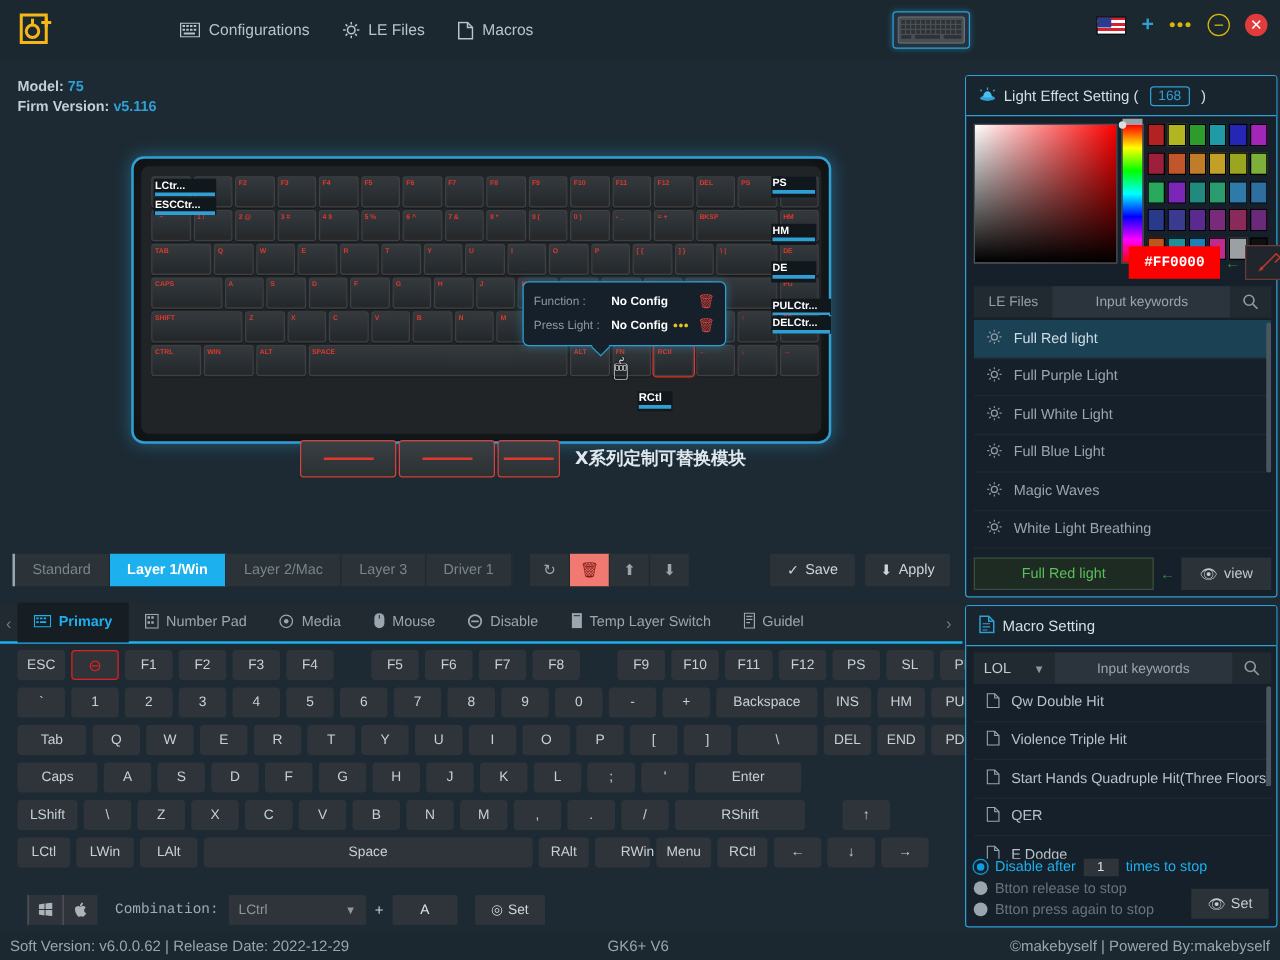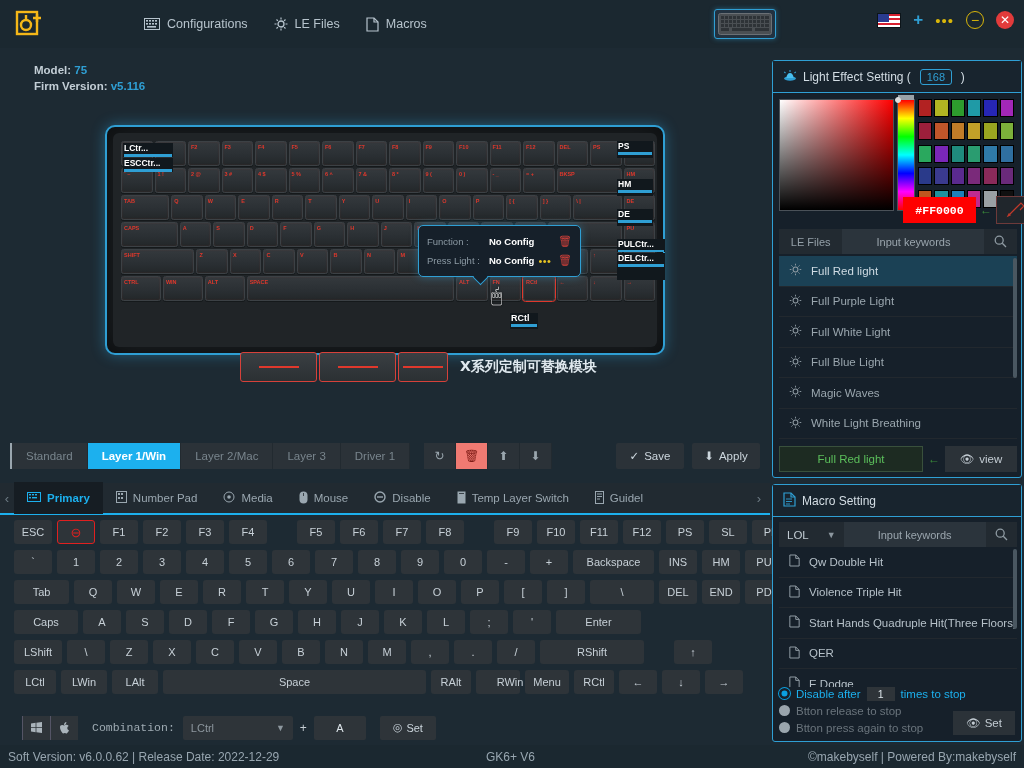--- a/index.html
+++ b/index.html
@@ -33,21 +33,21 @@
   .flag .stripes{position:absolute;inset:0;background:
      repeating-linear-gradient(to bottom,#d8202f 0 2.15px,#ffffff 2.15px 4.3px);}
   .flag .canton{position:absolute;left:0;top:0;width:11px;height:8px;background:#2a3b8f;}
   .plus{ color:#2f9fd4; font-size:17px; font-weight:bold; cursor:pointer;}
   .dots3{ color:#d9b60a; letter-spacing:1px; font-size:15px; cursor:pointer;}
   .circ{ width:18px;height:18px;border-radius:50%; display:flex;align-items:center;justify-content:center; font-size:14px; cursor:pointer;}
   .circ.min{ border:1.6px solid #d9b60a; color:#d9b60a; }
   .circ.close{ background:#e23b3b; color:#fff; font-size:12px; }
 
   
-  .modelinfo{ position:absolute; left:14px; top:62px; font-size:11.5px; line-height:16px; font-weight:bold;margin-left:20px;}
+  .modelinfo{ position:absolute; left:14px; top:62px; font-size:11.5px; line-height:16px; font-weight:bold;}
   .modelinfo .lbl{ color:#c3ced6; }
   .modelinfo .val{ color:#2f9fd4; }
 
   
   .kbview{ position:absolute; left:105px; top:125px; width:560px; height:230px;
     border:2px solid #2f9fd4; border-radius:10px; background:#1a1e21;
     box-shadow:0 0 14px rgba(47,159,212,.45), inset 0 0 30px rgba(0,0,0,.6);
   }
   .kbinner{ position:absolute; inset:6px; background:#202427; border-radius:6px;}
   .pkey{
@@ -419,21 +419,21 @@
     </div>
     <div class="legend-box" style="left:510px; top:52px; width:36px; height:17px;">
       <span>HM</span><i class="bar"></i>
     </div>
     <div class="legend-box" style="left:510px; top:82px; width:36px; height:17px;">
       <span>DE</span><i class="bar"></i>
     </div>
     <div class="legend-box" style="left:510px; top:112px; width:48px; height:13px;">
       <span>PULCtr...</span><i class="bar"></i>
     </div>
-    <div class="legend-box" style="left:510px; top:126px; width:48px; height:27px;">
+    <div class="legend-box" style="left:510px; top:126px; width:48px; height:14px;">
       <span>DELCtr...</span><i class="bar"></i>
     </div>
     <div class="legend-box" style="left:403px; top:186px; width:28px; height:16px; font-size:9px;">
       <span>RCtl</span><i class="bar"></i>
     </div>
   </div>
 
   <div class="modules">
     <div class="mod">
         <i></i>

